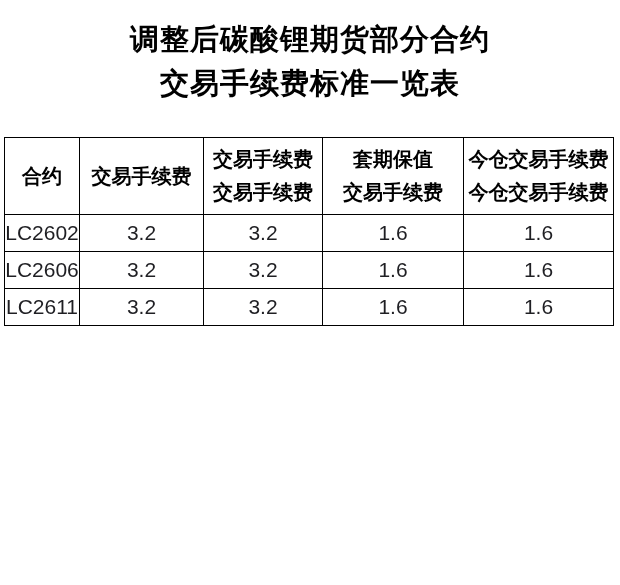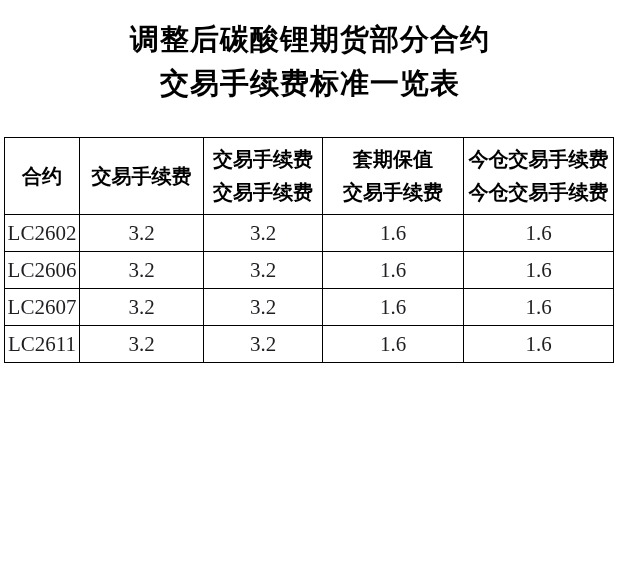--- a/index.html
+++ b/index.html
@@ -60,21 +60,21 @@
     font-weight: 700;
     font-size: 20px;
     color: #000000;
   }
   table.fee-table th .hline {
     display: block;
     line-height: 33px;
   }
   table.fee-table td {
     height: 36px;
-    font-family: Liberation Serif, serif;
+    font-family: Liberation Sans, sans-serif;
     font-weight: 400;
     font-size: 21px;
     color: #1f1f23;
   }
 </style>
 </head>
 <body>
 
 <div class="doc-title">
   <span class="title-line">调整后碳酸锂期货部分合约</span>
@@ -120,27 +120,20 @@
         <td>1.6</td>
       </tr>
       <tr>
         <td>LC2606</td>
         <td>3.2</td>
         <td>3.2</td>
         <td>1.6</td>
         <td>1.6</td>
       </tr>
       <tr>
-        <td>LC2607</td>
-        <td>3.2</td>
-        <td>3.2</td>
-        <td>1.6</td>
-        <td>1.6</td>
-      </tr>
-      <tr>
         <td>LC2611</td>
         <td>3.2</td>
         <td>3.2</td>
         <td>1.6</td>
         <td>1.6</td>
       </tr>
     </tbody>
 </table>
 
 </body></html>

